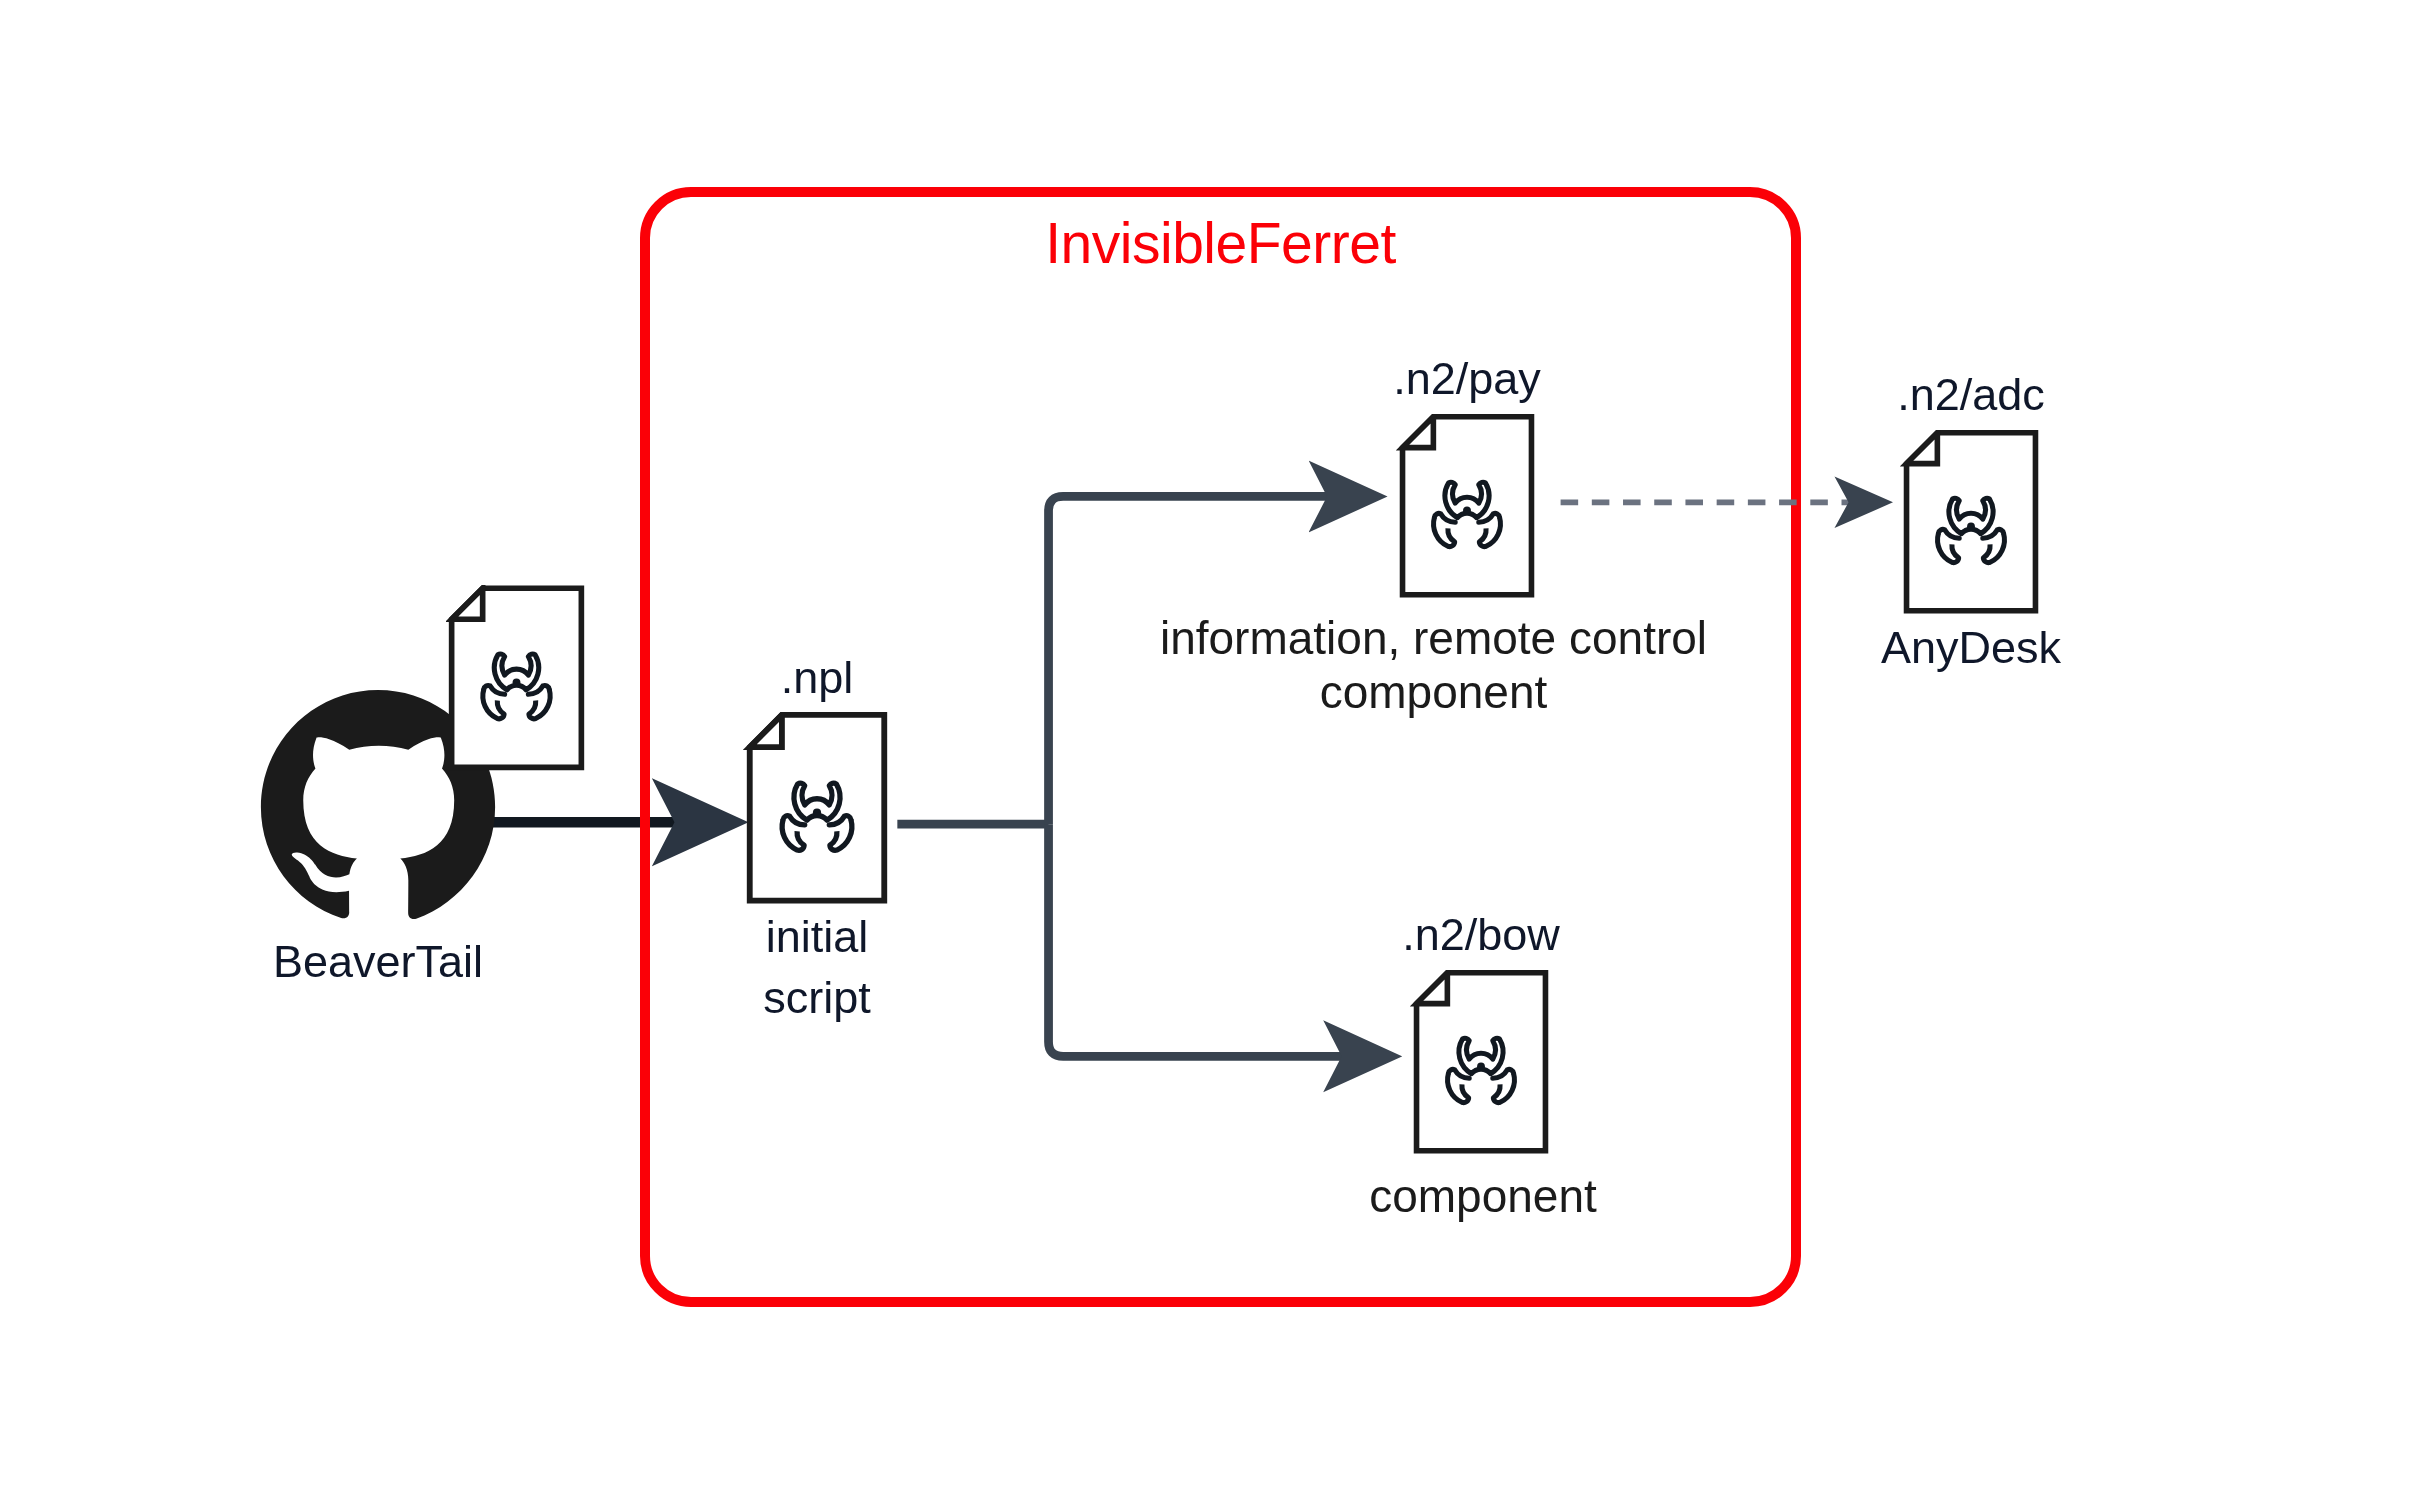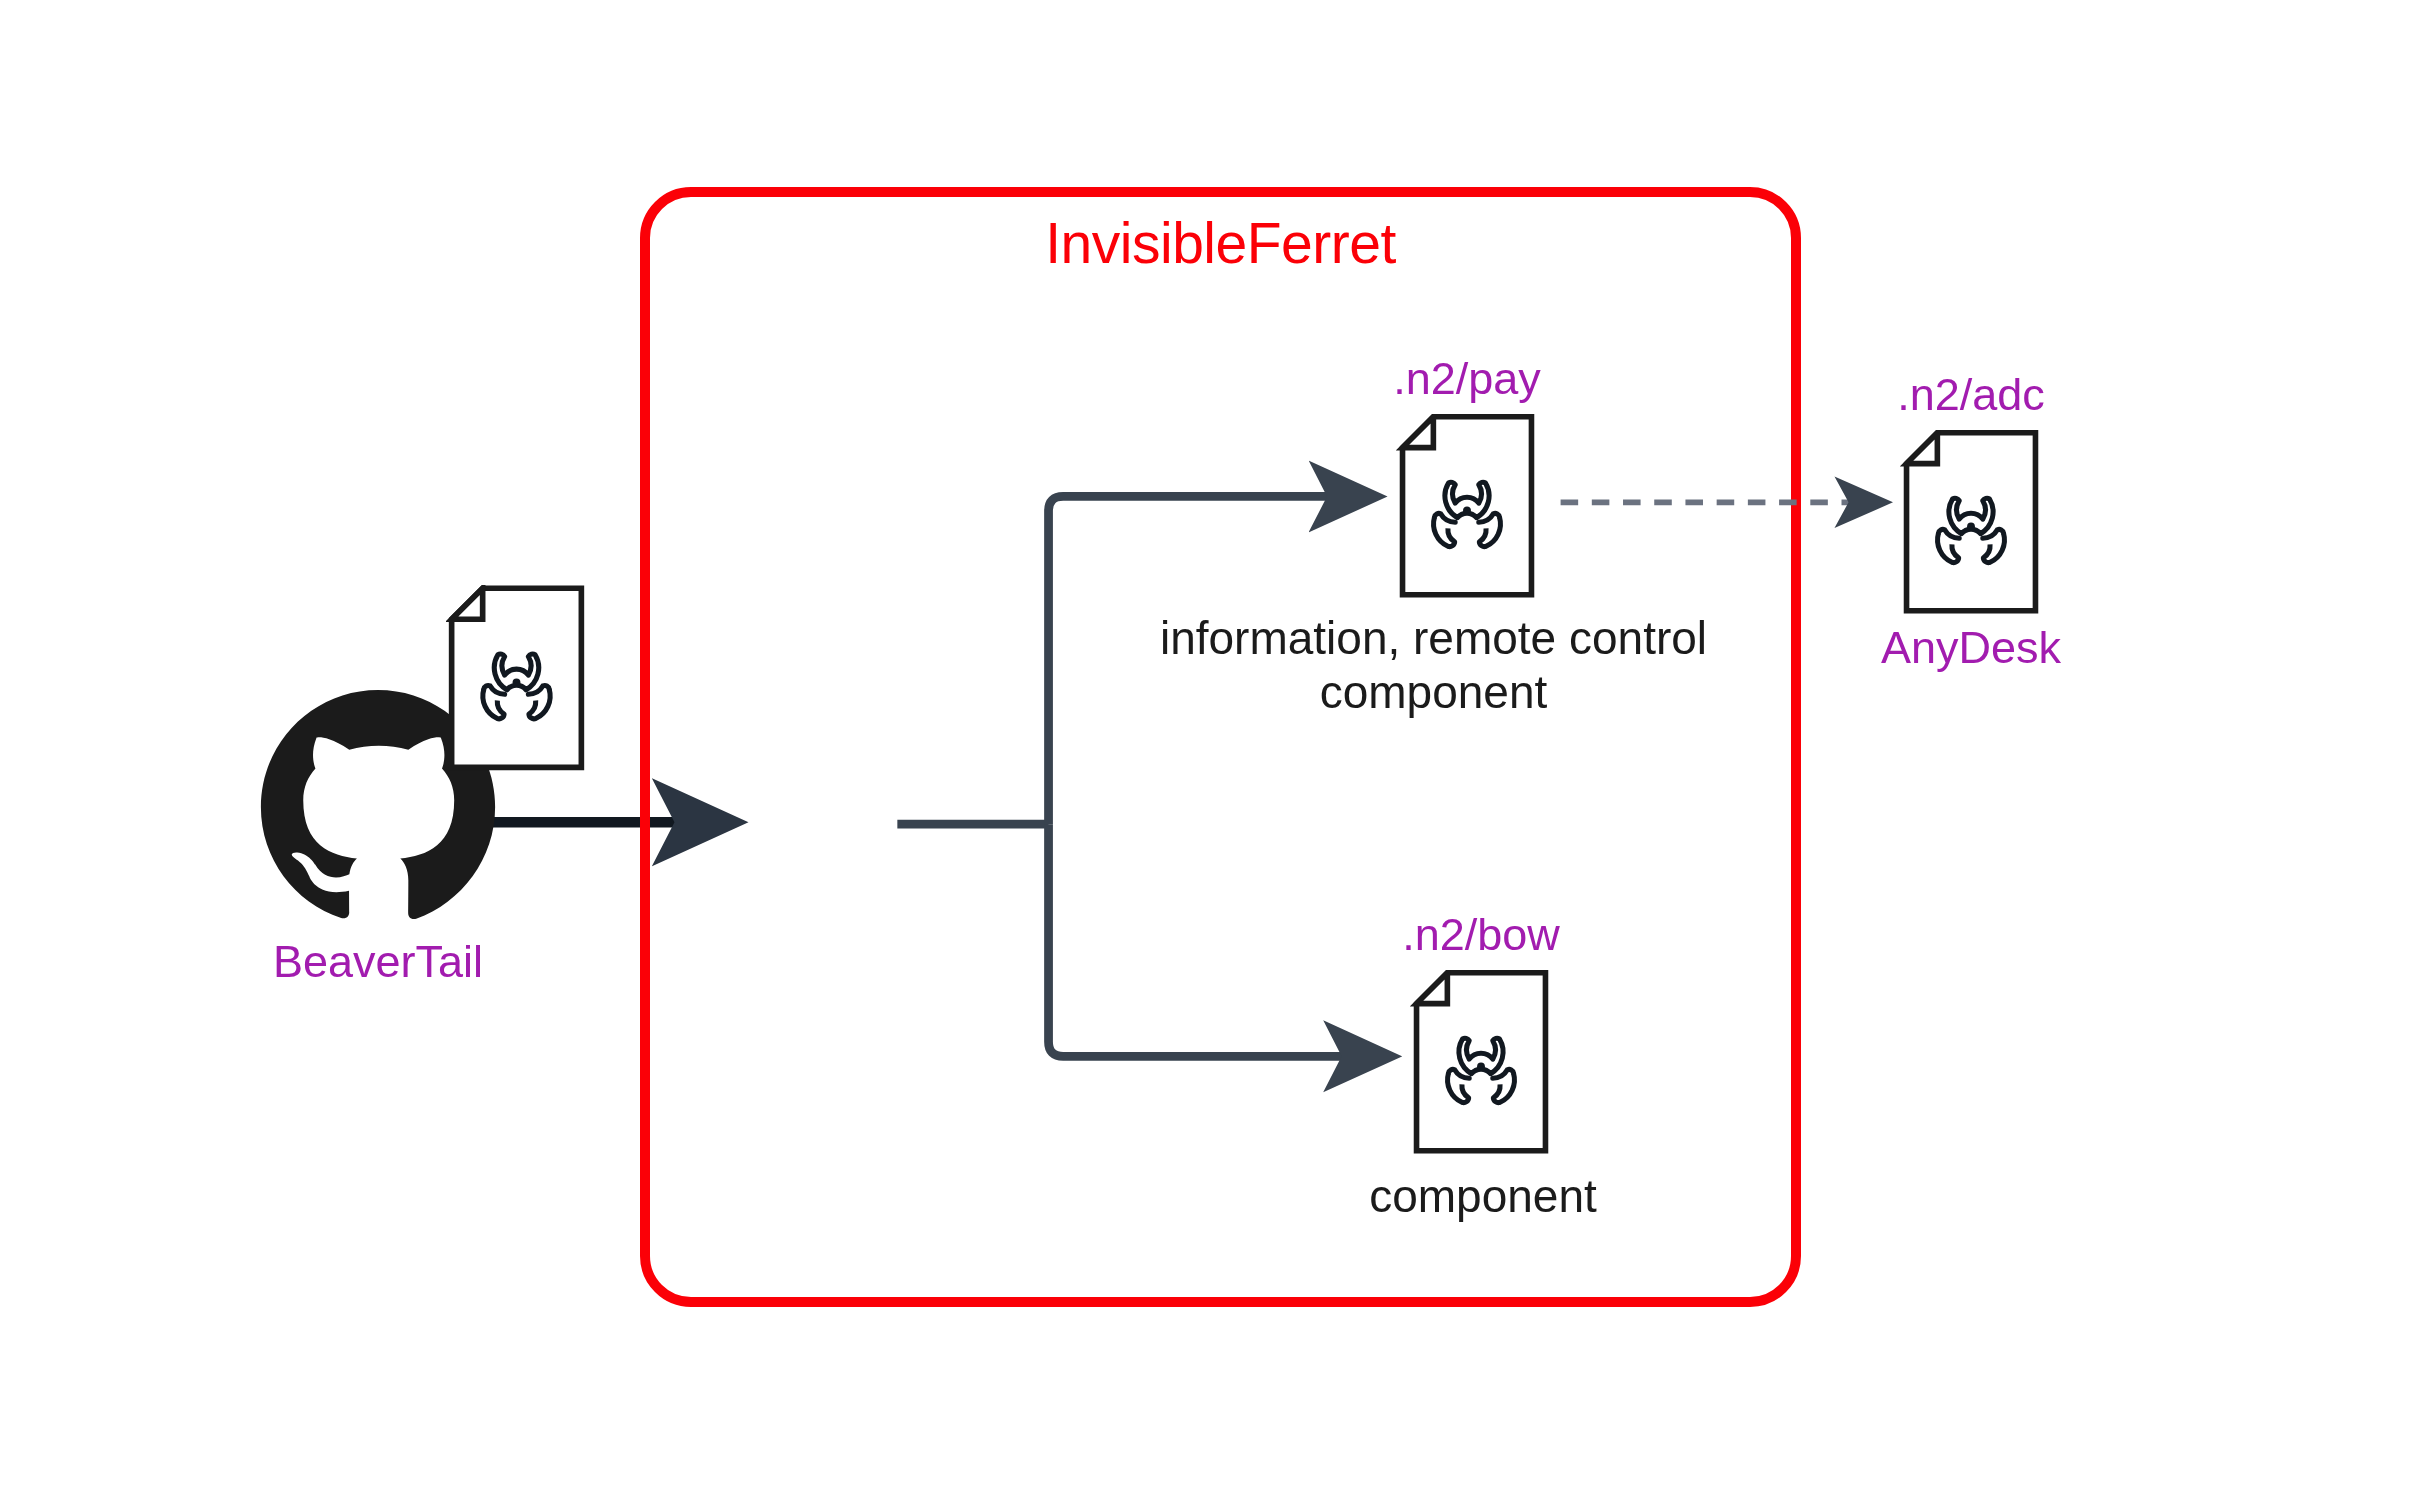--- a/index.html
+++ b/index.html
@@ -57,21 +57,21 @@
   
   .node {
     position: absolute;
     z-index: 5;
   }
   .node-caption {
     position: absolute;
     left: 50%;
     transform: translateX(-50%);
     text-align: right;
-    color: #a21caf;
+    color: #0f172a;
     white-space: nowrap;
     line-height: 1.13;
   }
   .cap-above { font-size: 45px; }
   .cap-below { font-size: 45px; }
   .desc {
     position: absolute;
     text-align: center;
     color: #1b1b1b;
     font-size: 46px;
@@ -152,20 +152,39 @@
                  a32,32 0 0 0 -28,-17 a9,9 0 0 1 -1,-13 a45,45 0 0 1 12,-15 z" fill="none" stroke="#111820" stroke-width="0"></path>
         <path d="M-58,4 a8,8 0 0 1 11,-6 a30,30 0 0 0 26,15" fill="none" stroke="#111820" stroke-width="9" stroke-linecap="round"></path>
         <path d="M58,4 a8,8 0 0 0 -11,-6 a30,30 0 0 1 -26,15" fill="none" stroke="#111820" stroke-width="9" stroke-linecap="round"></path>
         <path d="M-58,4 a44,44 0 0 0 24,52 a9,9 0 0 0 12,-8 a26,26 0 0 1 -12,-24" fill="none" stroke="#111820" stroke-width="9" stroke-linejoin="round"></path>
         <path d="M58,4 a44,44 0 0 1 -24,52 a9,9 0 0 1 -12,-8 a26,26 0 0 0 12,-24" fill="none" stroke="#111820" stroke-width="9" stroke-linejoin="round"></path>
         <path d="M-22,48 a24,24 0 0 1 44,0" fill="none" stroke="#111820" stroke-width="0"></path>
       </g>
     </svg>
   </div>
 
+  <div class="node" style="left:743px; top:712px; width:148px; height:193px;">
+    <div class="node-caption cap-above" style="top:-59px;">.npl</div>
+    <svg width="148" height="193" viewBox="0 0 100 132">
+      <path d="M26 2 H96 V129 H4 V24 Z" fill="#ffffff" stroke="#1b1b1b" stroke-width="4"></path>
+      <path d="M26 2 L4 24 H26 Z" fill="#ffffff" stroke="#1b1b1b" stroke-width="4"></path>
+      <g transform="translate(50,72) scale(0.40)">
+        <circle cx="0" cy="-8" r="7" fill="#111820"></circle>
+        <path d="M-33,-57 a9,9 0 0 1 12,3 a32,32 0 0 0 0,33 a26,26 0 0 1 42,0
+                 a32,32 0 0 0 0,-33 a9,9 0 0 1 12,-3 a45,45 0 0 1 -16,62
+                 a22,22 0 0 0 -34,0 a45,45 0 0 1 -16,-62 z" fill="none" stroke="#111820" stroke-width="9" stroke-linejoin="round"></path>
+        <path d="M-58,4 a8,8 0 0 1 11,-6 a30,30 0 0 0 26,15" fill="none" stroke="#111820" stroke-width="9" stroke-linecap="round"></path>
+        <path d="M58,4 a8,8 0 0 0 -11,-6 a30,30 0 0 1 -26,15" fill="none" stroke="#111820" stroke-width="9" stroke-linecap="round"></path>
+        <path d="M-58,4 a44,44 0 0 0 24,52 a9,9 0 0 0 12,-8 a26,26 0 0 1 -12,-24" fill="none" stroke="#111820" stroke-width="9" stroke-linejoin="round"></path>
+        <path d="M58,4 a44,44 0 0 1 -24,52 a9,9 0 0 1 -12,-8 a26,26 0 0 0 12,-24" fill="none" stroke="#111820" stroke-width="9" stroke-linejoin="round"></path>
+      </g>
+    </svg>
+    <div class="node-caption cap-below" style="top:200px;">initial</div>
+    <div class="node-caption cap-below" style="top:261px;">script</div>
+  </div>
 
   <div class="node" style="left:1393px; top:414px; width:148px; height:185px;">
     <div class="node-caption cap-above" style="top:-60px;">.n2/pay</div>
     <svg width="148" height="185" viewBox="0 0 100 132">
       <path d="M26 2 H96 V129 H4 V24 Z" fill="#ffffff" stroke="#1b1b1b" stroke-width="4"></path>
       <path d="M26 2 L4 24 H26 Z" fill="#ffffff" stroke="#1b1b1b" stroke-width="4"></path>
       <g transform="translate(50,72) scale(0.40)">
         <circle cx="0" cy="-8" r="7" fill="#111820"></circle>
         <path d="M-33,-57 a9,9 0 0 1 12,3 a32,32 0 0 0 0,33 a26,26 0 0 1 42,0
                  a32,32 0 0 0 0,-33 a9,9 0 0 1 12,-3 a45,45 0 0 1 -16,62

